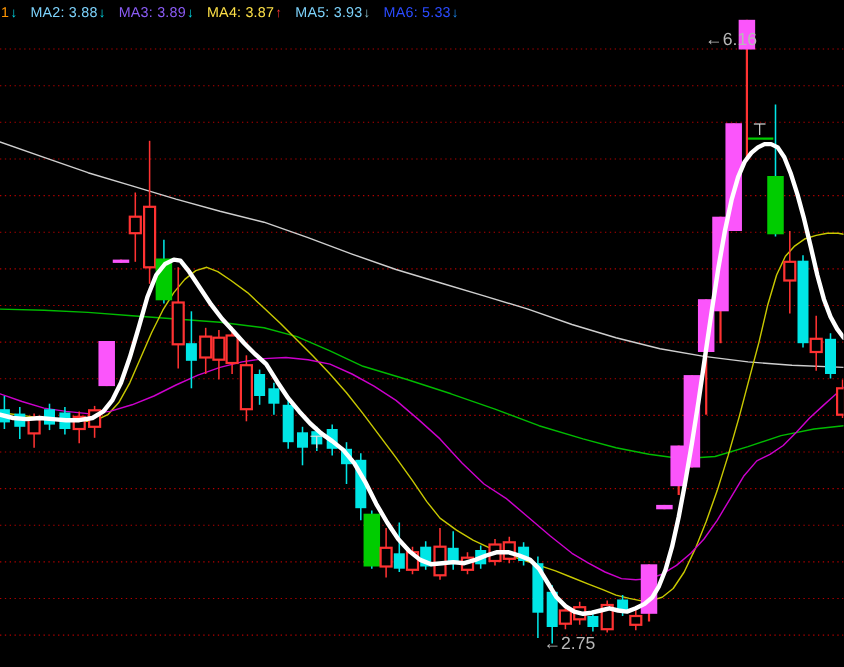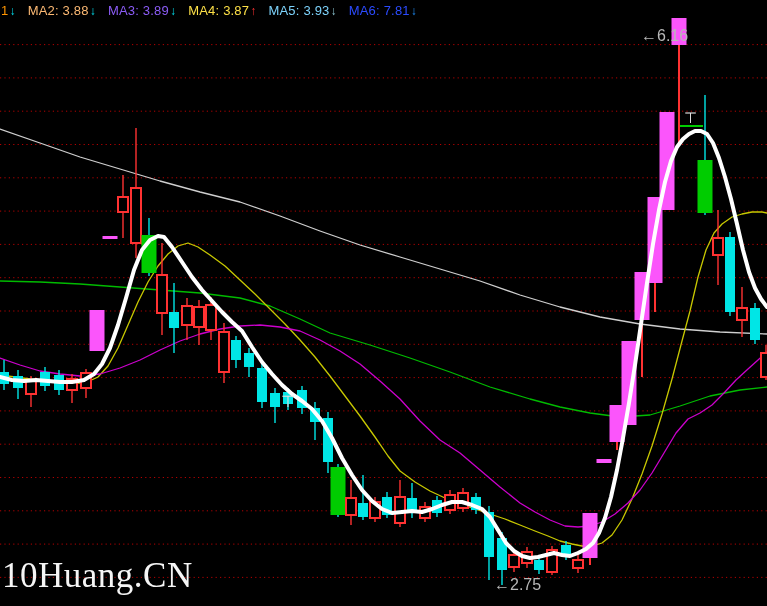--- a/index.html
+++ b/index.html
@@ -169,34 +169,33 @@
         <text x="684" y="123" fill="#E8E8E8" font-size="15" font-family="&quot;Liberation Sans&quot;, sans-serif">⊤</text>
         <line x1="680" y1="126" x2="703" y2="126" stroke="#00CC00" stroke-width="2"></line>
       </g>
     </svg>
   <div class="ma-header" id="ma-header">
       <span class="ma-item">
         <span style="color: rgb(255, 149, 0);">1</span>
         <span class="ma-arrow" style="color: rgb(0, 224, 238);">↓</span>
       </span>
       <span class="ma-item">
-        <span style="color: #fdba74;">MA2: 3.88</span>
+        <span style="color: #7dd3fc;">MA2: 3.88</span>
         <span class="ma-arrow" style="color: rgb(0, 224, 238);">↓</span>
       </span>
       <span class="ma-item">
         <span style="color: #8b5cf6;">MA3: 3.89</span>
         <span class="ma-arrow" style="color: rgb(0, 224, 238);">↓</span>
       </span>
       <span class="ma-item">
         <span style="color: #fde047;">MA4: 3.87</span>
         <span class="ma-arrow" style="color: rgb(255, 50, 50);">↑</span>
       </span>
       <span class="ma-item">
         <span style="color: #7dd3fc;">MA5: 3.93</span>
         <span class="ma-arrow" style="color: rgb(143, 200, 212);">↓</span>
       </span>
       <span class="ma-item">
-        <span style="color: rgb(43, 75, 255);">MA6: 7.81</span>
+        <span style="color: rgb(43, 75, 255);">MA6: 5.33</span>
         <span class="ma-arrow" style="color: rgb(30, 144, 255);">↓</span>
       </span>
     </div>
-  <div class="watermark">10Huang.CN</div>
 </div>
 
 </body></html>

